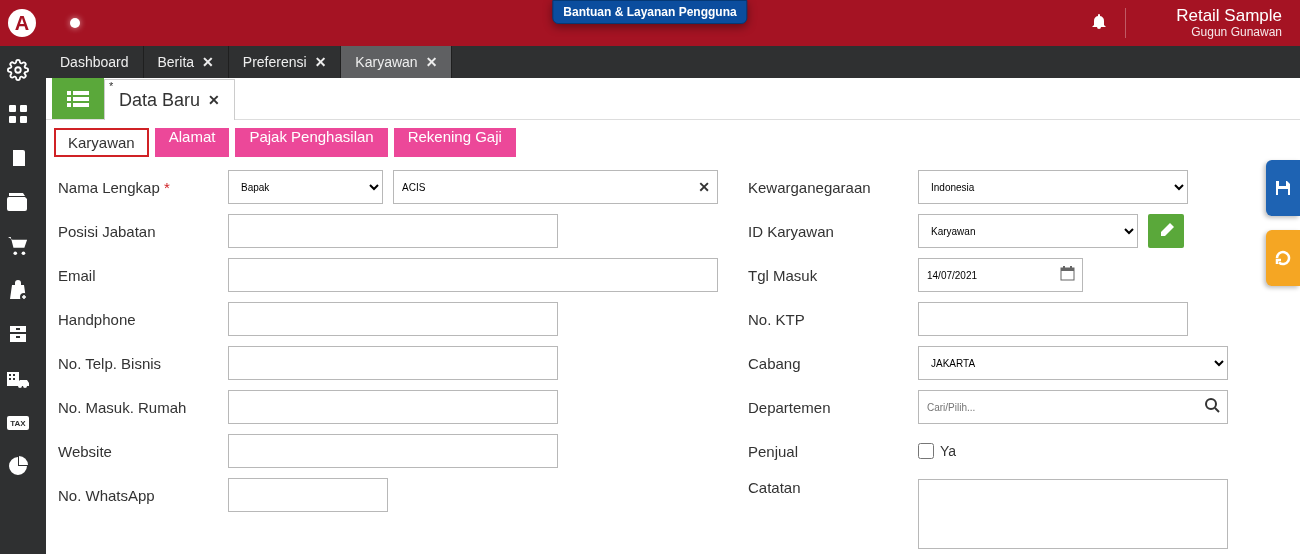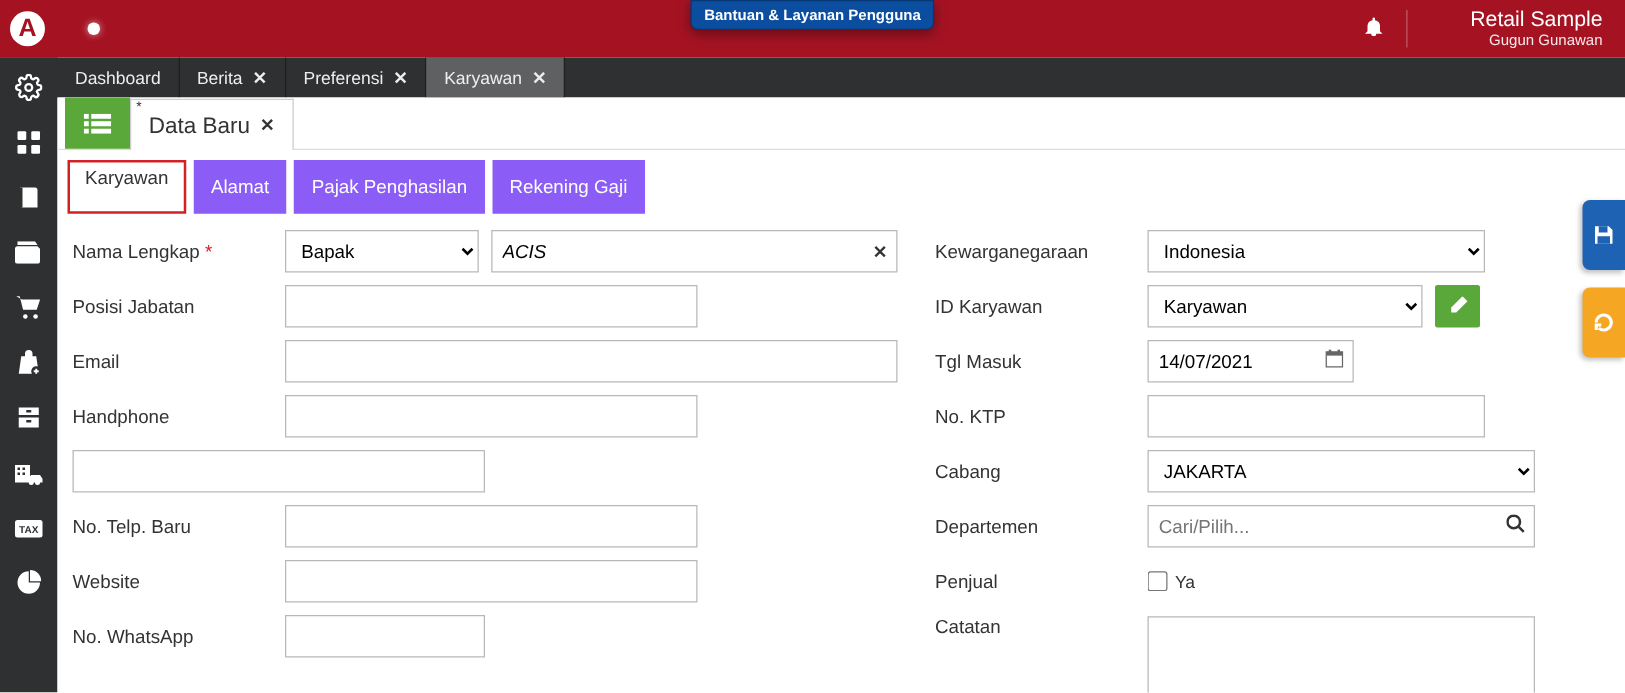--- a/index.html
+++ b/index.html
@@ -56,21 +56,21 @@
   .mtab {
     display: flex; align-items: center; gap: 8px; padding: 0 14px;
     border-right: 1px solid #1f1f1f; font-size: 14px; cursor: pointer;
   }
   .mtab.active { background: #5f6062; }
   .mtab .close { font-weight: bold; font-size: 14px; }
 
   
   .rail {
     position: absolute; left: 0; top: 46px; bottom: 0; width: 46px;
-    background: #2f3031; display: flex; flex-direction: column; align-items: center;
+    background: #2f3031; display: flex; flex-direction: column; 
     padding-top: 6px; gap: 8px;
   }
   .rail-item {
     width: 36px; height: 36px; display: flex; align-items: center; justify-content: center;
     color: #f0f0f0; font-size: 20px; cursor: pointer;
   }
 
   
   .content { position: absolute; left: 46px; top: 78px; right: 0; bottom: 0; background: #fff; }
 
@@ -84,42 +84,42 @@
     border: 1px solid #ccc; border-bottom: none; display: flex; align-items: center;
     padding: 0 14px; gap: 8px; position: relative; top: 1px; background: #fff;
   }
   .subtab-data .star { position: absolute; top: 0; left: 4px; font-size: 11px;}
   .subtab-data .label { font-size: 18px; }
   .subtab-data .close { font-weight: bold; }
 
   
   .formtabs { display: flex; gap: 6px; padding: 8px 8px 0 8px; }
   .ftab {
-    background: #8b5cf6; color: #fff; padding: 13px 14px; font-size: 15px; cursor:pointer;
+    background: #ec4899; color: #fff; padding: 0 14px; font-size: 15px; cursor:pointer;
   }
   .ftab.active {
     background: #fff; color: #333; border: 2px solid #d02125; padding: 4px 12px;
   }
 
   
   .form-wrap { display: flex; padding: 8px 12px; gap: 0; }
   .col { flex: 0 0 50%; }
   .row { display: flex; align-items: center; min-height: 44px; }
   .lbl { width: 170px; font-size: 15px; color: #333; }
   .req { color: #d02125; }
   .ctrls { display: flex; gap: 10px; align-items: center; flex: 1; }
   select, input[type=text], textarea {
-    border: 1px solid #b8b8b8; padding: 5px 8px; font-size: 15px; font-family: inherit;
+    border: 1px solid #b8b8b8; padding: 5px 8px; font-size: 10px; font-family: inherit;
     background: #fff;
   }
   .sel-sm { width: 155px; height: 34px; }
   .txt-md { width: 330px; height: 34px; }
   .txt-sm { width: 160px; height: 34px; }
   .name-wrap { position: relative; }
-  .name-input { width: 325px; height: 34px; border: 1px solid #4a90d9; outline: none; padding-right: 26px; font-style: italic;}
+  .name-input { width: 325px; height: 34px; border: 1px solid #4a90d9; outline: none; padding-right: 26px;}
   .name-clear { position: absolute; right: 8px; top: 50%; transform: translateY(-50%); font-weight: bold; cursor: pointer; }
   .sel-wide { width: 270px; height: 34px; }
   .sel-id { width: 220px; height: 34px; }
   .btn-pencil { width: 36px; height: 34px; background: #5aa83a; color: #fff; display: flex; align-items: center; justify-content: center; font-size: 16px; cursor: pointer; border-radius:2px;}
   .date-wrap { position: relative; width: 165px; border-radius: 14px; }
   .date-wrap input { width: 100%; height: 34px; padding-right: 28px; }
   .date-ico { position: absolute; right: 8px; top: 50%; transform: translateY(-50%); font-size: 15px; }
   .sel-branch { width: 310px; height: 34px; }
   .search-wrap { position: relative; width: 310px; }
   .search-wrap input { width: 100%; height: 34px; color: #999; padding-right: 30px;}
@@ -298,26 +298,27 @@
             <input type="text" class="txt-md" style="width: 490px;" value="">
           </div>
       </div>
       <div class="row">
         <div class="lbl">Handphone</div>
         <div class="ctrls">
             <input type="text" class="txt-md" value="" style="">
           </div>
       </div>
       <div class="row">
+        <div class="lbl">No. Telp. Bisnis</div>
         <div class="ctrls">
             <input type="text" class="txt-md" value="" style="">
           </div>
       </div>
       <div class="row">
-        <div class="lbl">No. Telp. Baru</div>
+        <div class="lbl">No. Masuk. Rumah</div>
         <div class="ctrls">
             <input type="text" class="txt-md" value="" style="">
           </div>
       </div>
       <div class="row">
         <div class="lbl">Website</div>
         <div class="ctrls">
             <input type="text" class="txt-md" value="" style="">
           </div>
       </div>

